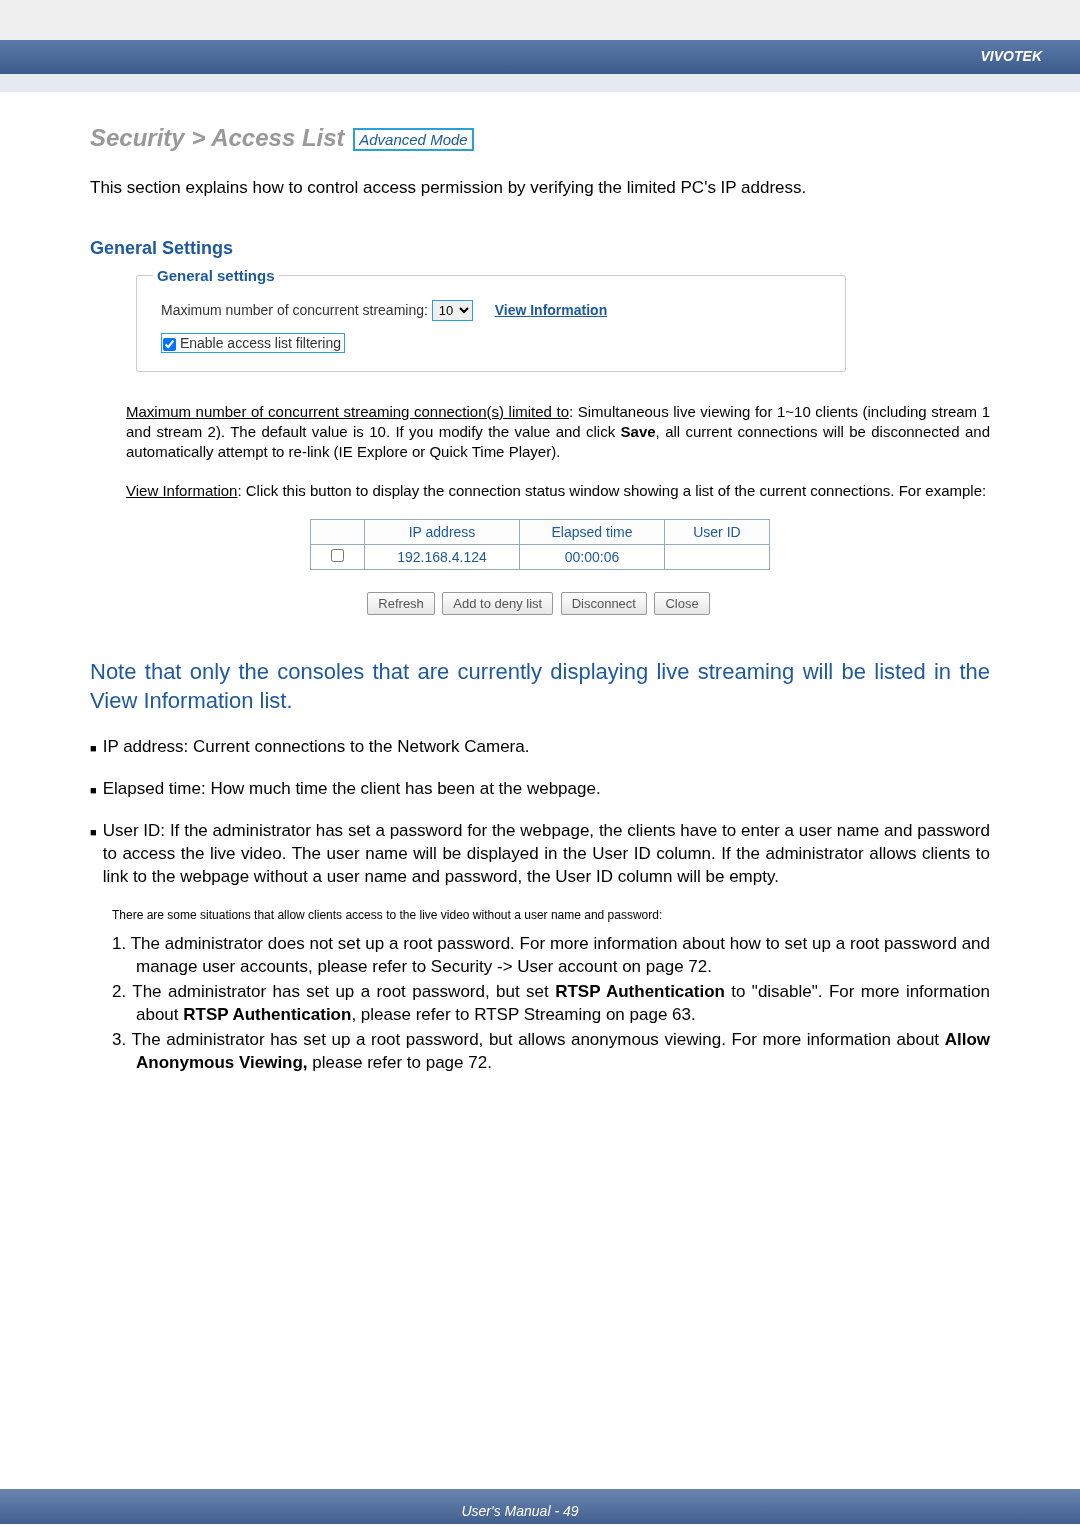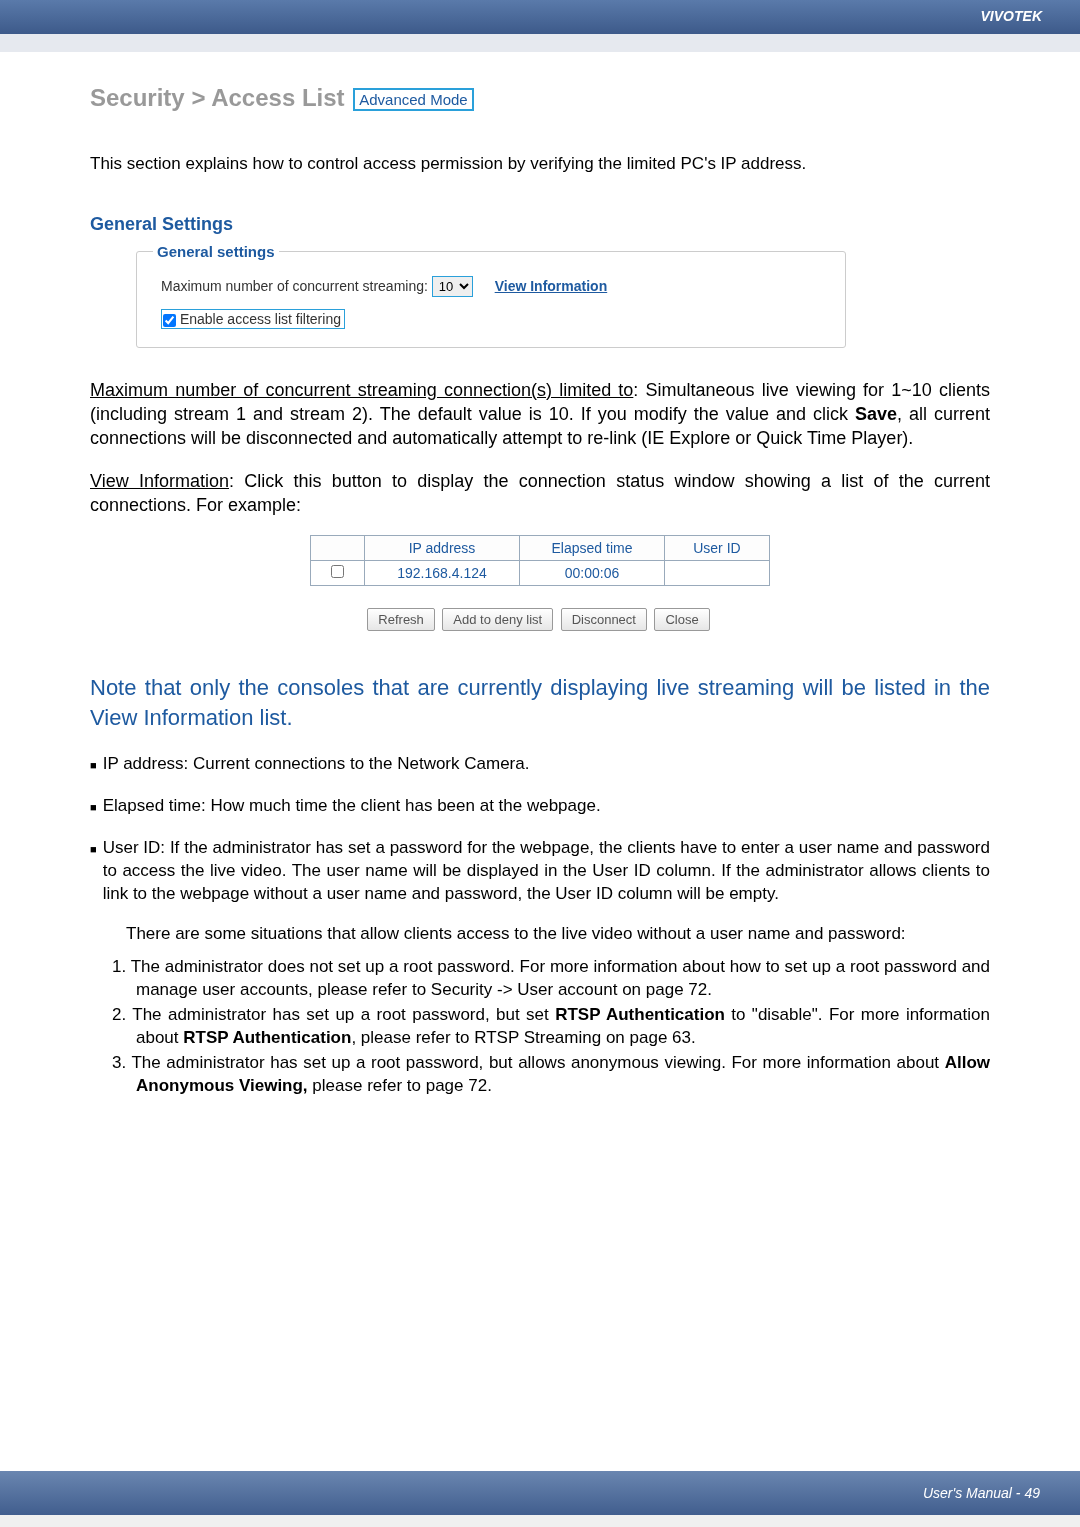--- a/index.html
+++ b/index.html
@@ -12,37 +12,39 @@
   }
   .header-bar {
     height: 34px;
     background: linear-gradient(to bottom, #5a7aaa, #3d5a8a);
     color: #fff;
     font-style: italic;
     font-weight: bold;
     font-size: 14px;
     text-align: right;
     padding: 8px 38px 0 0;
+    margin-top: 40px;
   }
   .sub-header-bar {
     height: 18px;
     background: #e6e9ef;
   }
   .page {
     background: #fff;
     margin: 0 0 0 0;
     padding: 32px 90px 0 90px;
     position: relative;
     min-height: 1440px;
   }
   .page-title {
     color: #999;
     font-size: 24px;
     font-weight: bold;
-    margin-bottom: 40px;
+    margin-bottom: 24px;
+    font-style: italic;
   }
   .badge-advanced {
     display: inline-block;
     background: #fff;
     border: 2px solid #2aa0da;
     color: #1e5aa0;
     font-size: 15px;
     font-weight: normal;
     padding: 1px 4px;
     vertical-align: middle;
@@ -94,24 +96,25 @@
     font-size: 14px;
   }
   .checkbox-border {
     display: inline-block;
     border: 1px solid #2aa0da;
     padding: 1px 3px 1px 1px;
     margin-top: 6px;
   }
   .checkbox-border input { vertical-align: middle; }
   .body-para {
-    font-size: 18px;
+    font-size: 15px;
     line-height: 1.35;
     margin-bottom: 18px;
     text-align: justify;
+    margin-left: 36px;
   }
   .connections-box {
     width: 460px;
     margin: 4px auto 10px auto;
   }
   table.conn-table {
     border-collapse: collapse;
     width: 100%;
     background: #fff;
   }
@@ -157,45 +160,45 @@
     text-align: justify;
     display: flex;
   }
   .bullet-row .sq {
     font-size: 11px;
     margin-right: 6px;
     line-height: 24px;
   }
   .bullet-body { flex: 1; }
   .sub-para {
-    font-size: 17px;
-    line-height: 1.35;
-    margin: 0 0 10px 36px;
+    font-size: 12px;
+    line-height: 1.35;
+    margin: 0 0 10px 22px;
     text-align: justify;
   }
   .num-list {
     font-size: 17px;
     line-height: 1.35;
     margin-left: 22px;
     text-align: justify;
   }
   .num-list .item {
     padding-left: 24px;
     text-indent: -24px;
     margin-bottom: 2px;
   }
   .footer-bar {
     position: absolute;
-    left: 0; right: 0; bottom: 12px;
-    height: 44px;
+    left: 0; right: 0; bottom: 3px;
+    height: 35px;
     background: linear-gradient(to bottom, #6a86b0, #415e8e);
     color: #fff;
     font-style: italic;
     font-size: 14px;
-    text-align: right;
+    text-align: center;
     padding: 14px 40px 0 0;
   }
 </style>
 </head>
 <body>
 
 <div class="header-bar">
   <span>VIVOTEK</span>
 </div>
 <div class="sub-header-bar"></div>

